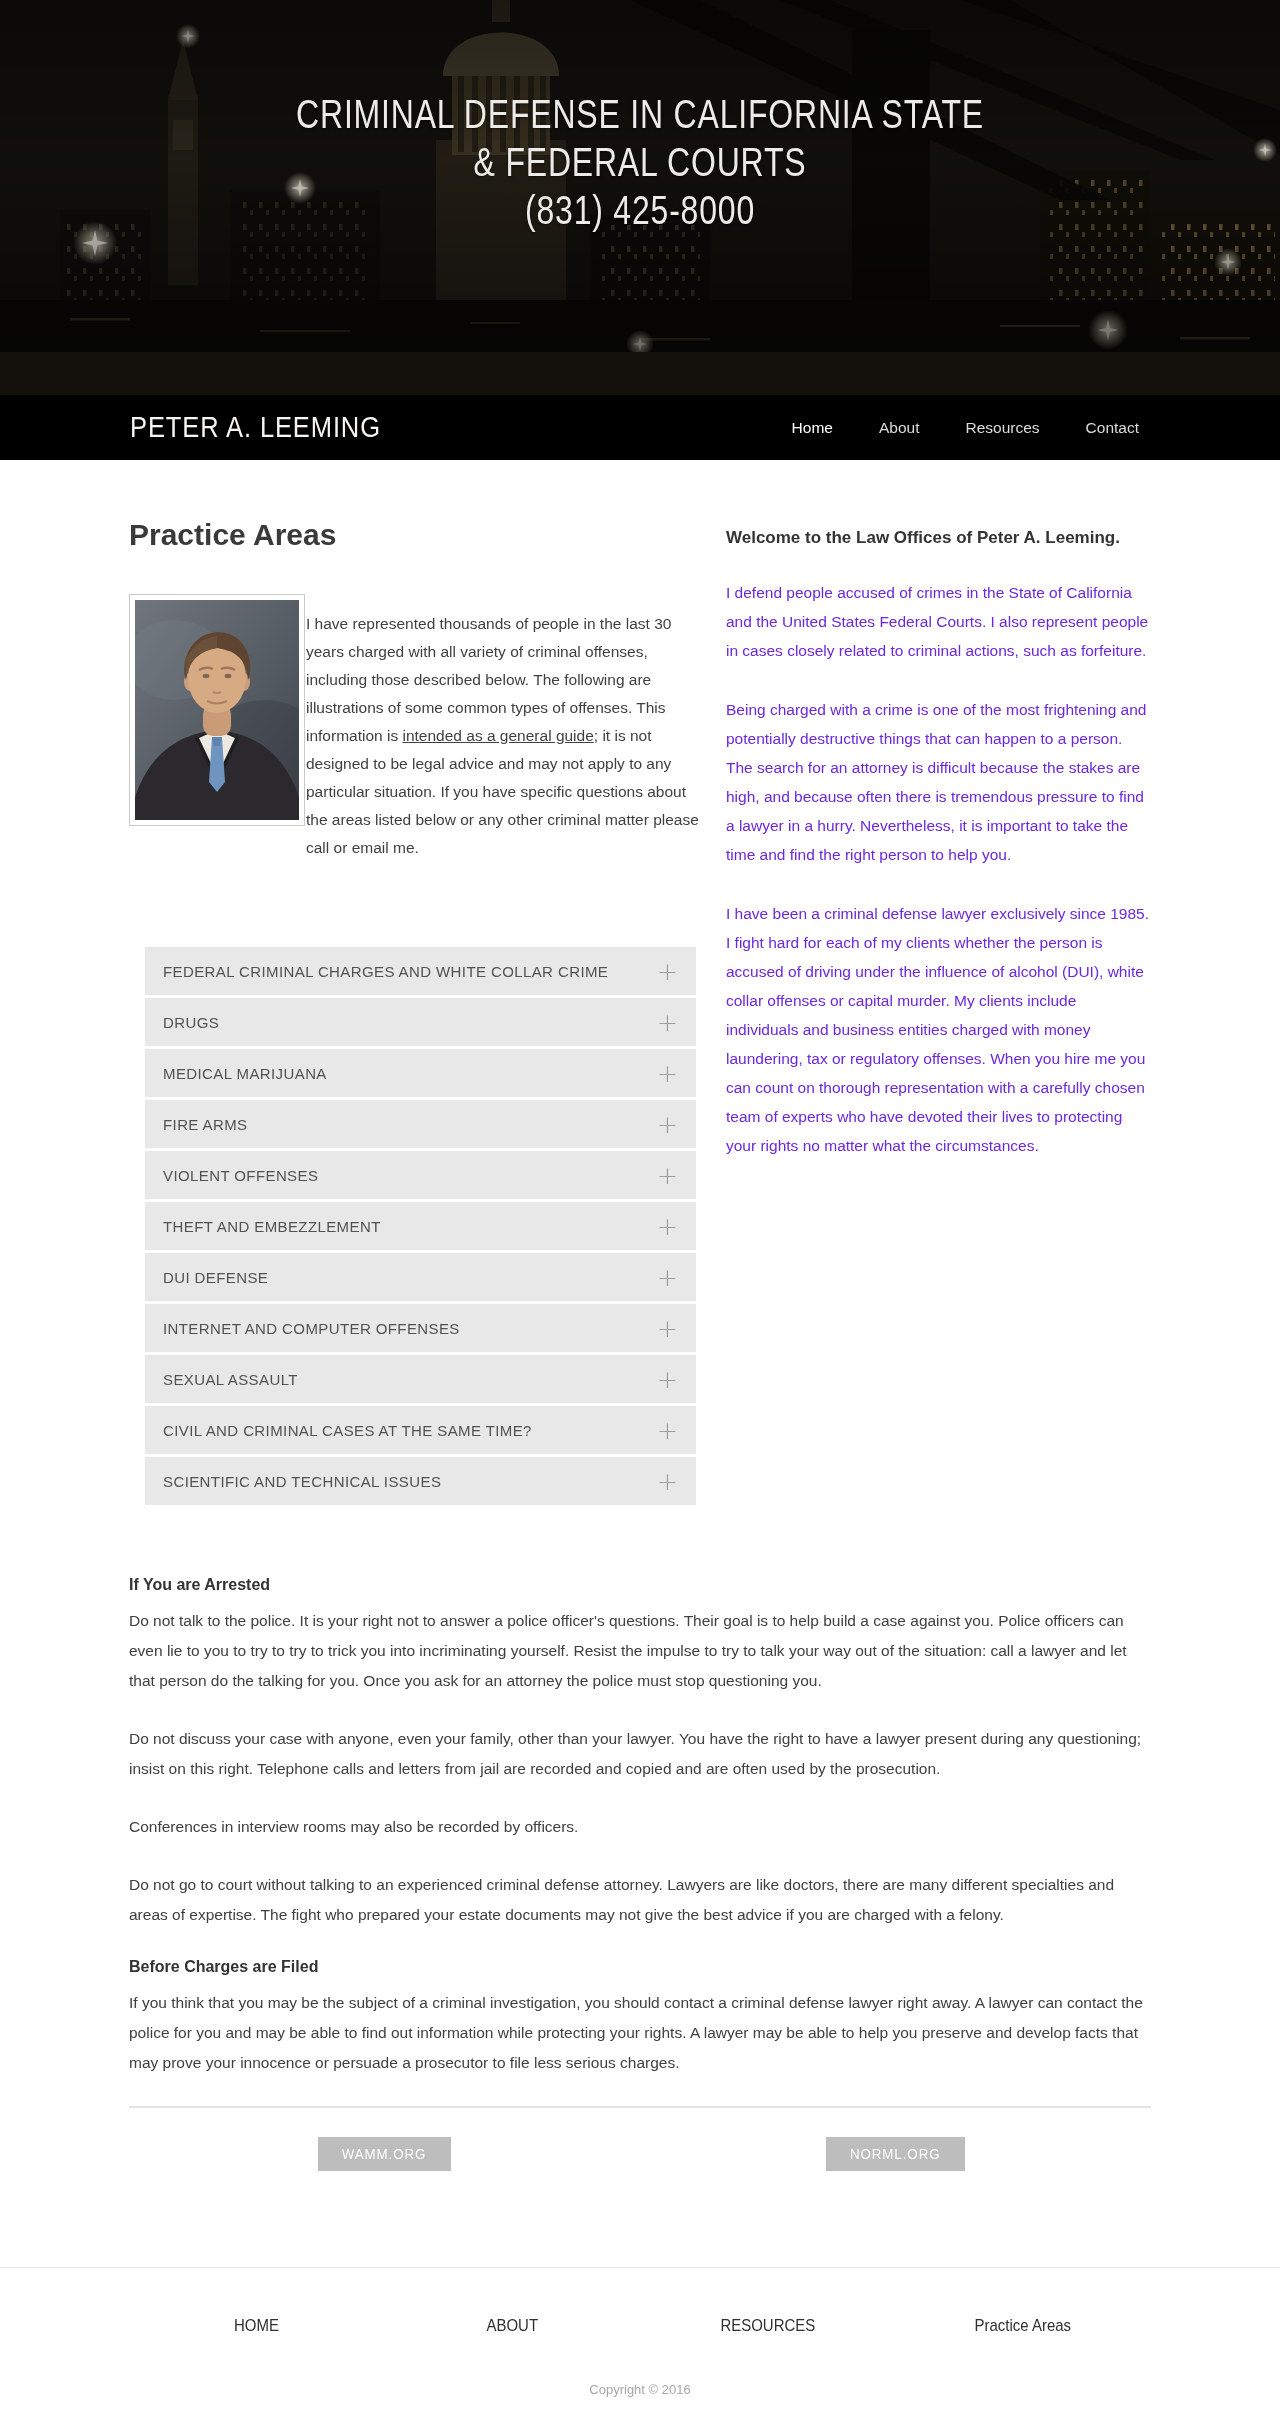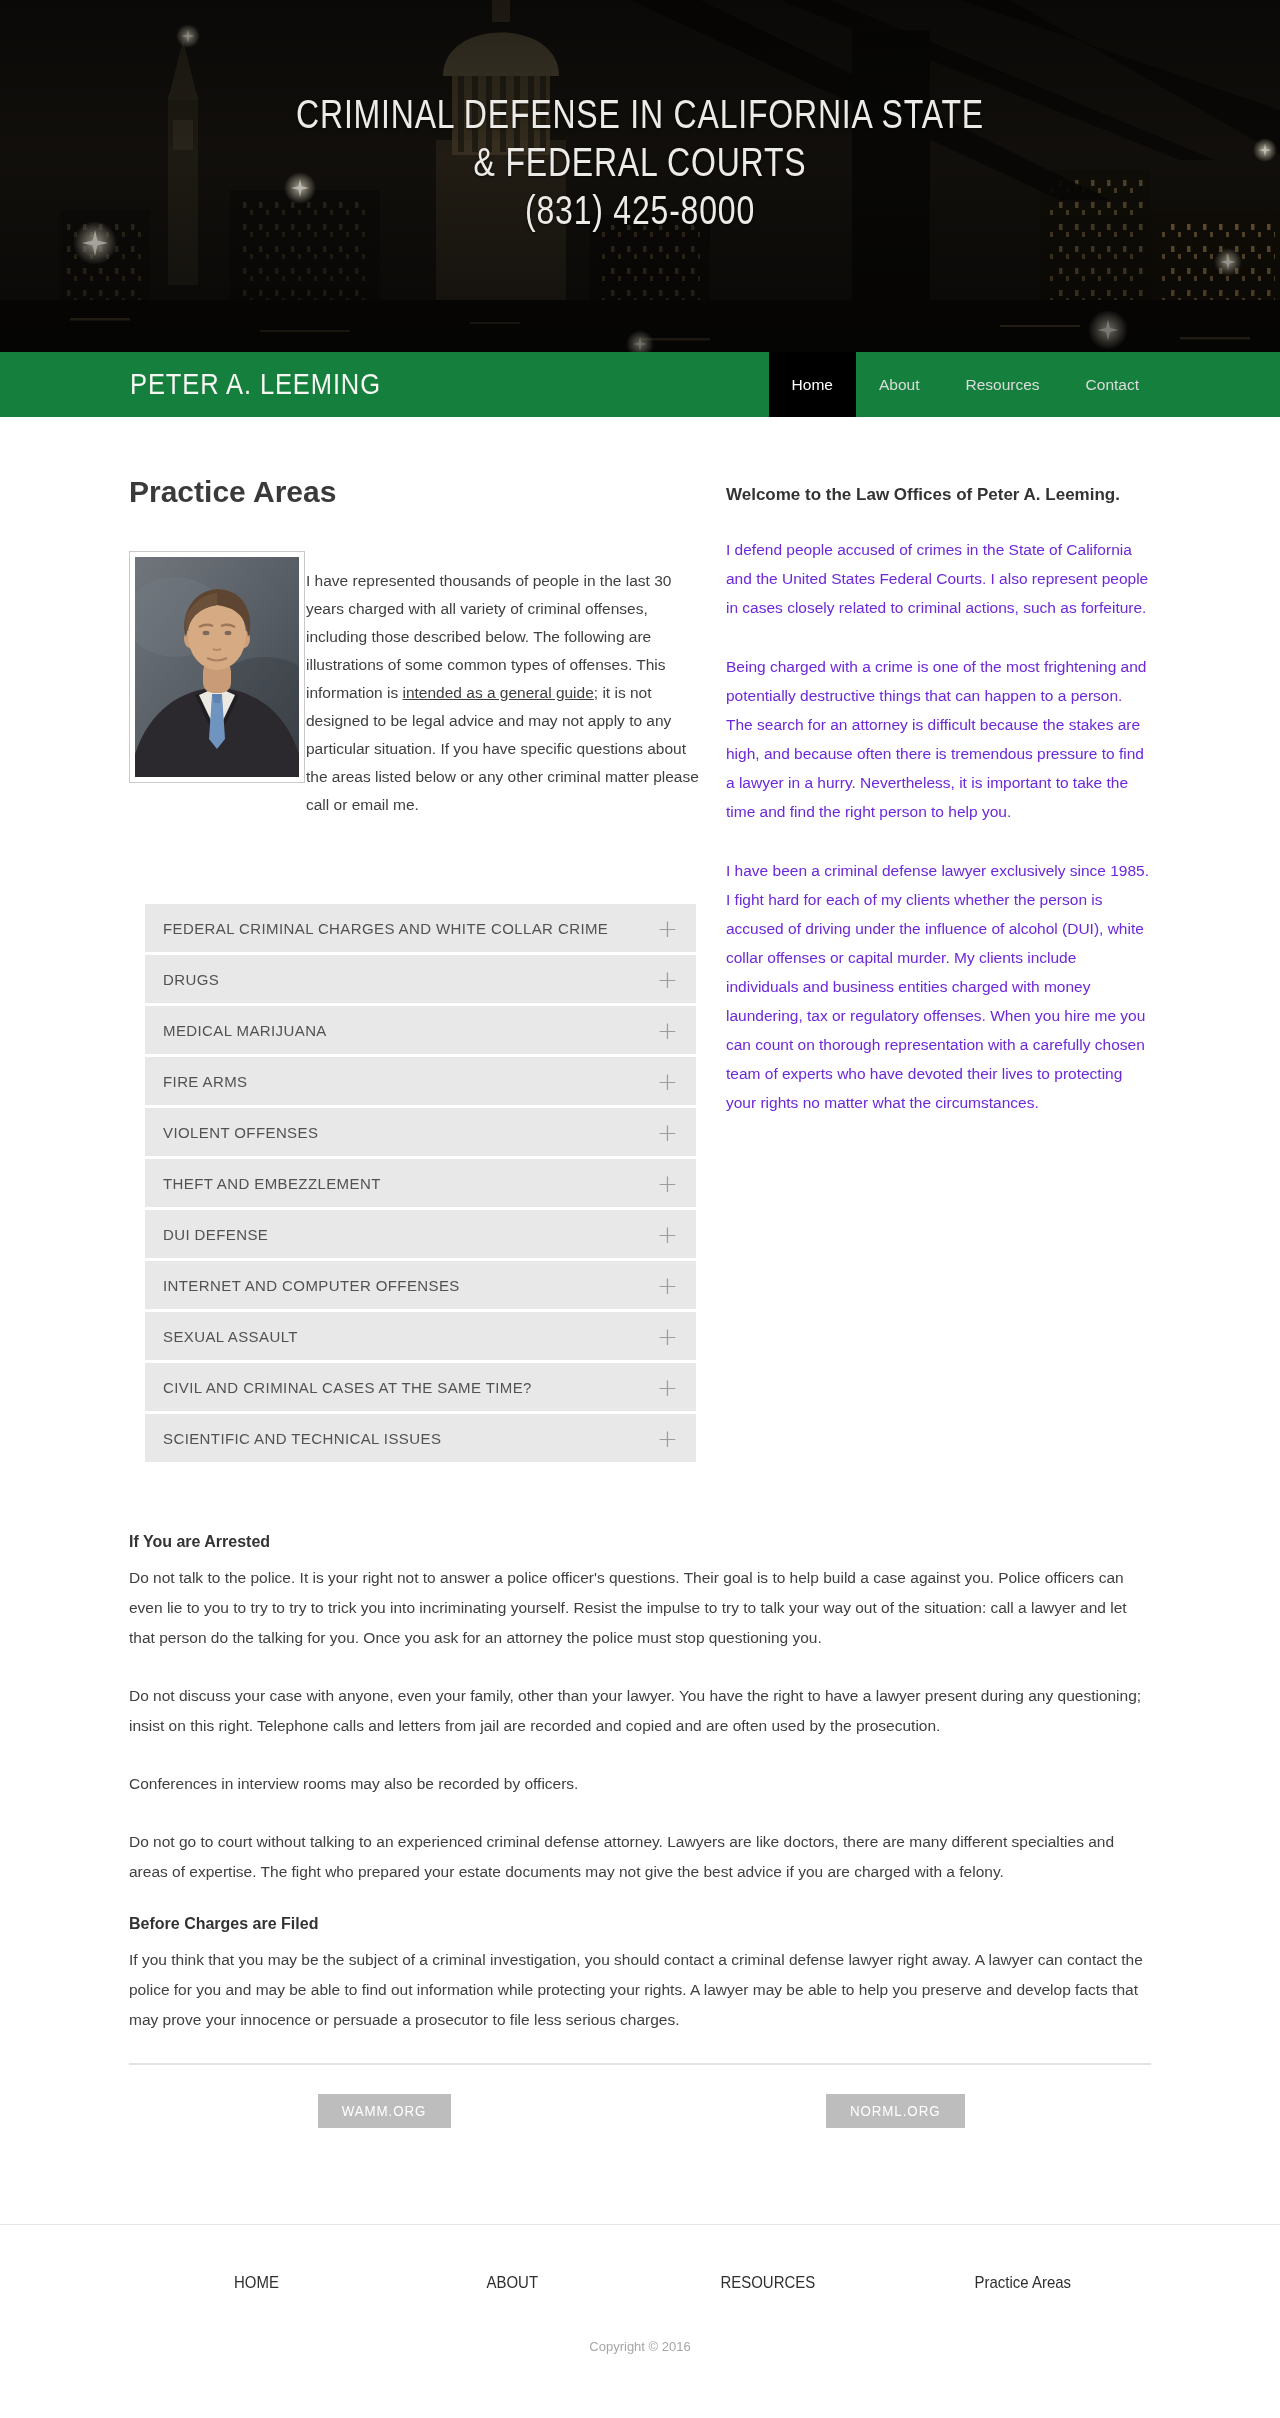--- a/index.html
+++ b/index.html
@@ -1,28 +1,28 @@
 <!DOCTYPE html>
 <html><head>
 <meta charset="utf-8">
 <style>
   * { box-sizing: border-box; }
   html, body { margin:0; padding:0; background:#ffffff; }
   body { width:1280px; font-family:"Liberation Sans","DejaVu Sans",sans-serif; color:#3f3f3f; }
   a { text-decoration:none; color:inherit; }
 
   
-  .hero { position:relative; height:352px; background:#14110d; overflow:hidden; }
+  .hero { position:relative; height:395px; background:#14110d; overflow:hidden; }
   .hero svg.bg { position:absolute; left:0; top:0; width:1280px; height:352px; }
   .hero-title { position:relative; z-index:2; padding-top:90px; text-align:center;
     color:#edebe8; font-weight:300; font-size:40px; line-height:48px; letter-spacing:1px;
     transform:scaleX(0.8); text-shadow:0 1px 3px rgba(0,0,0,.55); }
 
   
-  .nav { height:65px; background:#15803d; display:flex; align-items:stretch; }
+  .nav { height:65px; background:#000000; display:flex; align-items:stretch; }
   .brand { align-self:center; margin-left:130px; color:#f7f6f3; font-size:29px; font-weight:300;
     letter-spacing:1px; transform:scaleX(.88); transform-origin:left center; white-space:nowrap; }
   .menu { display:flex; margin-left:auto; margin-right:118px; }
   .menu a { display:flex; align-items:center; padding:0 23px; font-size:15.5px; color:#dcdcdc; }
   .menu a.active { background:#000000; color:#ffffff; }
 
   
   .container { width:1022px; margin:0 auto; }
   .columns { display:flex; justify-content:space-between; padding-top:58px; }
   .col-left { width:583px; }

